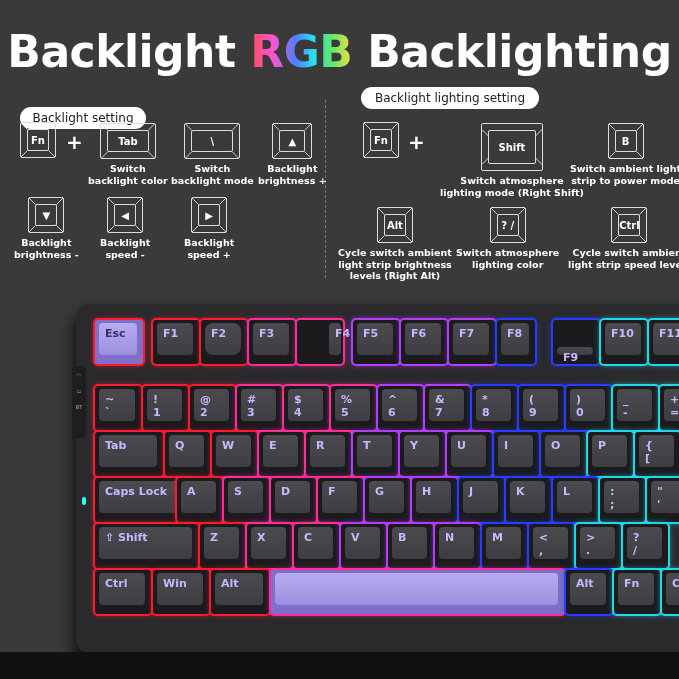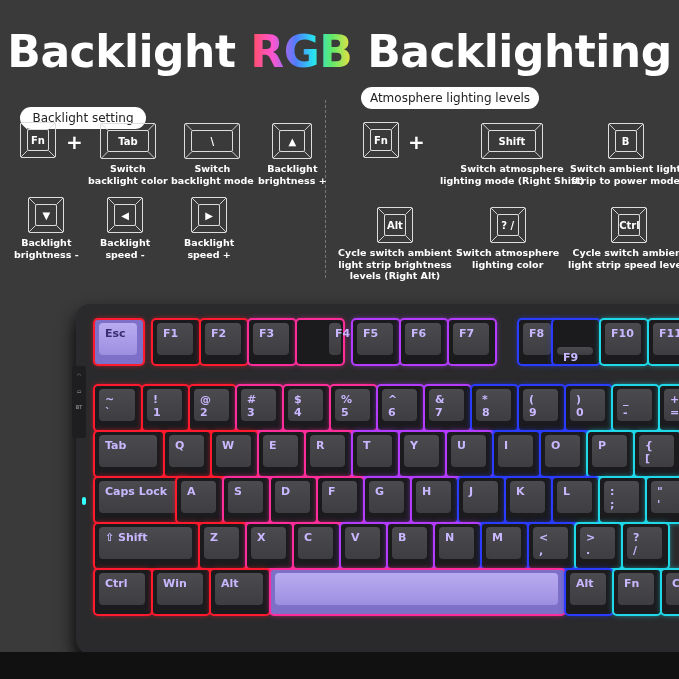--- a/index.html
+++ b/index.html
@@ -22,21 +22,21 @@
   .key.purple{background:#7e70c8;}
   .led{position:absolute;left:82px;top:497px;width:4px;height:8px;border-radius:2px;background:#3ff;}
   .side{position:absolute;left:72px;top:366px;width:14px;height:72px;background:#1e1e20;border-radius:2px;font-size:5px;color:#aaa;text-align:center;}
 </style>
 </head>
 <body>
 
 <div class="title"><span>Backlight </span><span class="rgb">RGB</span><span> Backlighting</span></div>
 
 <div class="pill" style="left:20px;top:87px;width:126px;margin-top:20px;">Backlight setting</div>
-<div class="pill" style="left:361px;top:87px;width:178px;">Atmosphere lighting levels</div>
+<div class="pill" style="left:361px;top:87px;width:178px;">Backlight lighting setting</div>
 <div class="divider"></div>
 
 <div id="shortcuts">
     <div class="kc" style="left: 20px; top: 122px;">
       <div class="kicon" style="width: 36px; height: 36px;">
         <svg viewBox="0 0 36 36">
           <line x1="0" y1="0" x2="7" y2="7" stroke="#ddd"></line>
           <line x1="36" y1="0" x2="29" y2="7" stroke="#ddd"></line>
           <line x1="0" y1="36" x2="7" y2="29" stroke="#ddd"></line>
           <line x1="36" y1="36" x2="29" y2="29" stroke="#ddd"></line>
@@ -121,21 +121,21 @@
         <svg viewBox="0 0 36 36">
           <line x1="0" y1="0" x2="7" y2="7" stroke="#ddd"></line>
           <line x1="36" y1="0" x2="29" y2="7" stroke="#ddd"></line>
           <line x1="0" y1="36" x2="7" y2="29" stroke="#ddd"></line>
           <line x1="36" y1="36" x2="29" y2="29" stroke="#ddd"></line>
         </svg>
         <div class="inner">Fn</div>
       </div>
     </div>
     <div class="kc" style="left: 440px; top: 123px;">
-      <div class="kicon" style="width: 62px; height: 36px; padding-left: 32px;">
+      <div class="kicon" style="width: 62px; height: 48px; padding-left: 32px;">
         <svg viewBox="0 0 62 36">
           <line x1="0" y1="0" x2="7" y2="7" stroke="#ddd"></line>
           <line x1="62" y1="0" x2="55" y2="7" stroke="#ddd"></line>
           <line x1="0" y1="36" x2="7" y2="29" stroke="#ddd"></line>
           <line x1="62" y1="36" x2="55" y2="29" stroke="#ddd"></line>
         </svg>
         <div class="inner">Shift</div>
       </div>
       <div class="klabel">Switch atmosphere<br>lighting mode (Right Shift)</div>
     </div>
@@ -200,38 +200,38 @@
   </div>
 <div class="led"></div>
 <div id="keys">
     <div class="key purple" style="left: 95px; top: 320px; width: 48px; box-shadow: rgb(255, 26, 46) 0px 0px 0px 2px, rgb(255, 26, 46) 0px 0px 6px;">
       <div class="cap" style="white-space: pre;">Esc</div>
     </div>
     <div class="key" style="left: 153px; top: 320px; width: 46px; box-shadow: rgb(255, 26, 46) 0px 0px 0px 2px, rgb(255, 26, 46) 0px 0px 6px;">
       <div class="cap" style="white-space: pre;">F1</div>
     </div>
     <div class="key" style="left: 201px; top: 320px; width: 46px; box-shadow: rgb(255, 26, 46) 0px 0px 0px 2px, rgb(255, 26, 46) 0px 0px 6px;">
-      <div class="cap" style="white-space: pre;">F2</div>
+      <div class="cap" style="white-space: pre; border-radius: 8px;">F2</div>
     </div>
     <div class="key" style="left: 249px; top: 320px; width: 46px; box-shadow: rgb(255, 45, 154) 0px 0px 0px 2px, rgb(255, 45, 154) 0px 0px 6px;">
       <div class="cap" style="white-space: pre;">F3</div>
     </div>
     <div class="key" style="left: 297px; top: 320px; width: 46px; box-shadow: rgb(255, 45, 154) 0px 0px 0px 2px, rgb(255, 45, 154) 0px 0px 6px;">
       <div class="cap" style="white-space: pre; margin-left: 28px;">F4</div>
     </div>
     <div class="key" style="left: 353px; top: 320px; width: 46px; box-shadow: rgb(180, 60, 255) 0px 0px 0px 2px, rgb(180, 60, 255) 0px 0px 6px;">
       <div class="cap" style="white-space: pre;">F5</div>
     </div>
     <div class="key" style="left: 401px; top: 320px; width: 46px; box-shadow: rgb(180, 60, 255) 0px 0px 0px 2px, rgb(180, 60, 255) 0px 0px 6px;">
       <div class="cap" style="white-space: pre;">F6</div>
     </div>
     <div class="key" style="left: 449px; top: 320px; width: 46px; box-shadow: rgb(180, 60, 255) 0px 0px 0px 2px, rgb(180, 60, 255) 0px 0px 6px;">
       <div class="cap" style="white-space: pre;">F7</div>
     </div>
-    <div class="key" style="left: 519px; top: 320px; width: 38px; box-shadow: rgb(42, 60, 255) 0px 0px 0px 2px, rgb(42, 60, 255) 0px 0px 6px;">
+    <div class="key" style="left: 497px; top: 320px; width: 38px; box-shadow: rgb(42, 60, 255) 0px 0px 0px 2px, rgb(42, 60, 255) 0px 0px 6px;">
       <div class="cap" style="white-space: pre;">F8</div>
     </div>
     <div class="key" style="left: 553px; top: 320px; width: 46px; box-shadow: rgb(42, 60, 255) 0px 0px 0px 2px, rgb(42, 60, 255) 0px 0px 6px;">
       <div class="cap" style="white-space: pre; margin-top: 24px;">F9</div>
     </div>
     <div class="key" style="left: 601px; top: 320px; width: 46px; box-shadow: rgb(31, 216, 232) 0px 0px 0px 2px, rgb(31, 216, 232) 0px 0px 6px;">
       <div class="cap" style="white-space: pre;">F10</div>
     </div>
     <div class="key" style="left: 649px; top: 320px; width: 46px; box-shadow: rgb(31, 216, 232) 0px 0px 0px 2px, rgb(31, 216, 232) 0px 0px 6px;">
       <div class="cap" style="white-space: pre;">F11</div>

